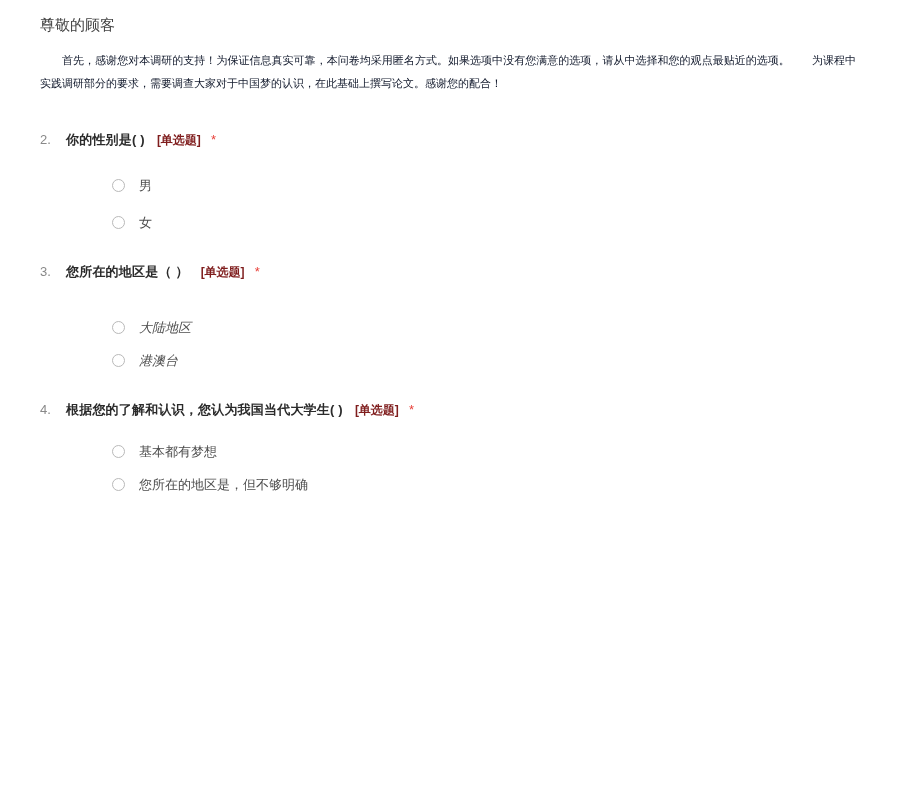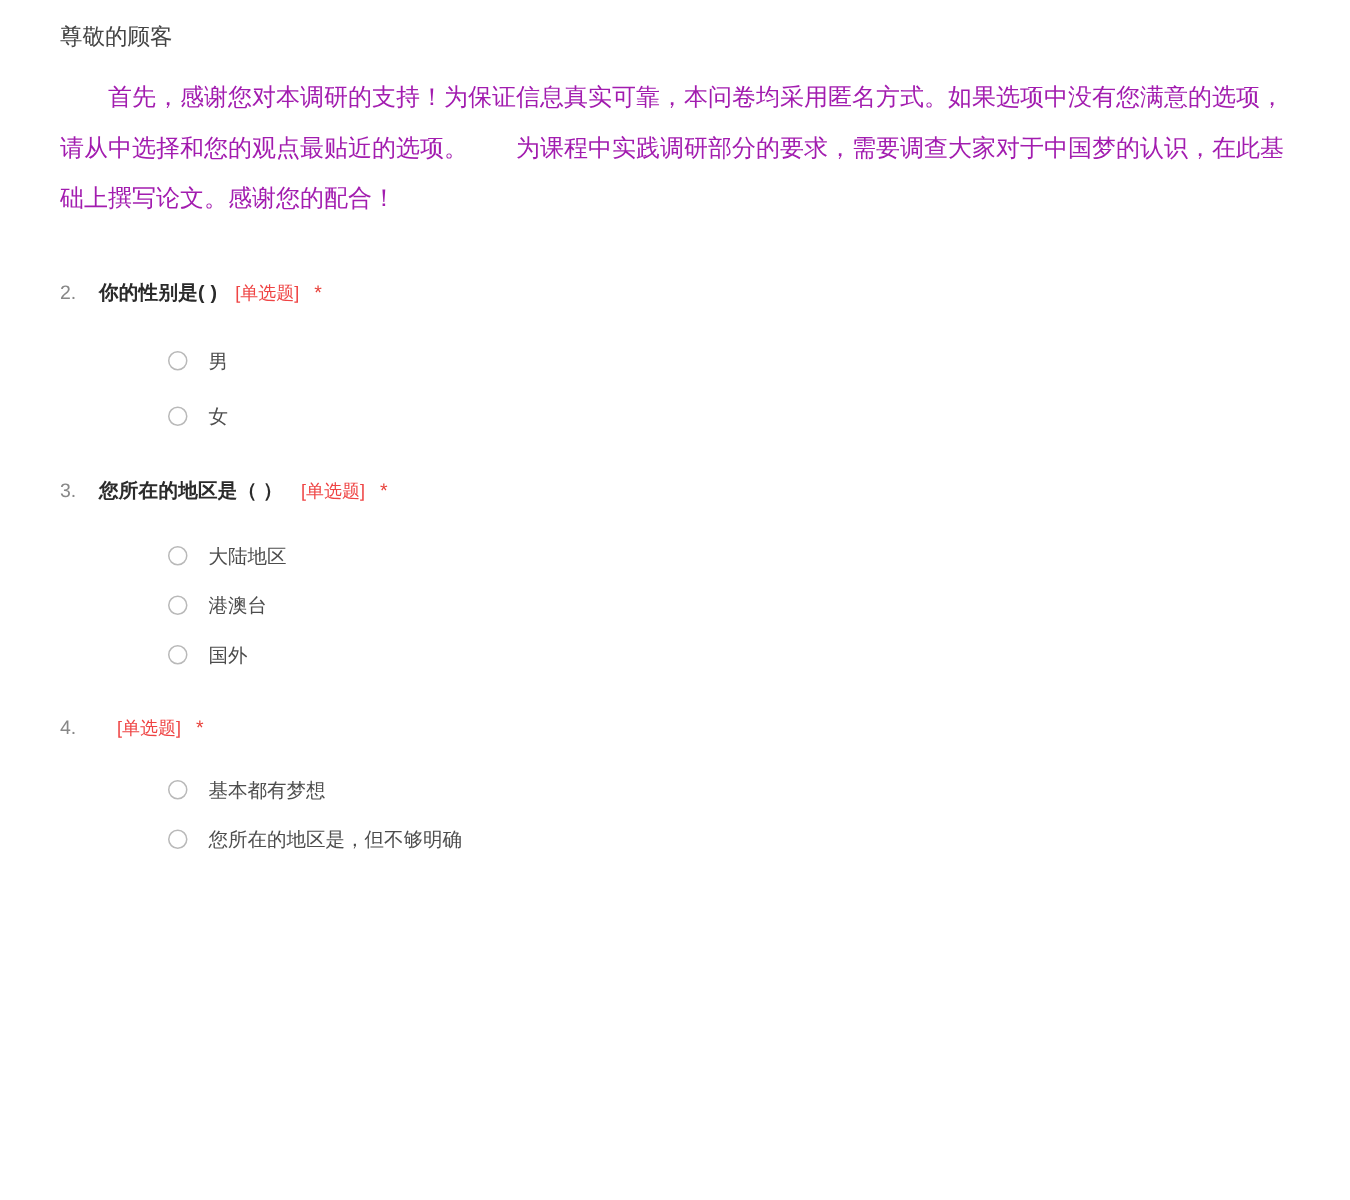--- a/index.html
+++ b/index.html
@@ -25,22 +25,22 @@
     padding: 14px 40px 0 40px;
   }
   .intro-title {
     font-size: 15px;
     color: #444444;
     margin: 0 0 14px 0;
     line-height: 1.4;
     padding-left: 0;
   }
   .intro-body {
-    font-size: 16px;
-    color: #a21caf;
+    font-size: 11px;
+    color: #0f172a;
     line-height: 2.1;
     margin: 0;
     text-align: justify;
     text-indent: 2em;
     padding-right: 4px;
   }
   .q-list {
     margin-top: 36px;
   }
   .question {
@@ -60,23 +60,23 @@
     font-weight: normal;
   }
   .q-title {
     font-size: 13px;
     font-weight: bold;
     color: #2b2b2b;
     letter-spacing: 0.2px;
   }
   .q-type {
     font-size: 12px;
-    color: #ef4444;
+    color: #7f1d1d;
     margin-left: 12px;
-    font-weight: normal;
+    font-weight: bold;
   }
   .q-req {
     color: #e8413a;
     font-size: 13px;
     margin-left: 10px;
     font-weight: normal;
   }
   .options {
     margin-top: 28px;
     padding-left: 72px;
@@ -97,21 +97,21 @@
     box-sizing: border-box;
   }
   .opt-label {
     font-size: 13px;
     color: #4d4d4d;
     margin-left: 14px;
     line-height: 1;
   }
   .q-2 .options { margin-top: 30px; }
   .q-2 .option { margin-bottom: 24px; }
-  .q-3 .options { margin-top: 28px; }
+  .q-3 .options { margin-top: 40px; font-style: italic; }
   .q-3 .option { margin-bottom: 20px; }
   .q-4 .options { margin-top: 26px; }
   .q-4 .option { margin-bottom: 20px; }
 </style>
 </head>
 <body>
 
 <div class="page">
 
   <div class="intro-block">
@@ -149,30 +149,27 @@
       </div>
       <div class="options">
         <div class="option">
           <span class="radio"></span>
           <span class="opt-label">大陆地区</span>
         </div>
         <div class="option">
           <span class="radio"></span>
           <span class="opt-label">港澳台</span>
         </div>
-        <div class="option">
-          <span class="radio"></span>
-          <span class="opt-label">国外</span>
-        </div>
       </div>
     </div>
 
     <div class="question q-4">
       <div class="q-head">
         <span class="q-num">4.</span>
+        <span class="q-title">根据您的了解和认识，您认为我国当代大学生(  )</span>
         <span class="q-type">[单选题]</span>
         <span class="q-req">*</span>
       </div>
       <div class="options">
         <div class="option">
           <span class="radio"></span>
           <span class="opt-label">基本都有梦想</span>
         </div>
         <div class="option">
           <span class="radio"></span>

